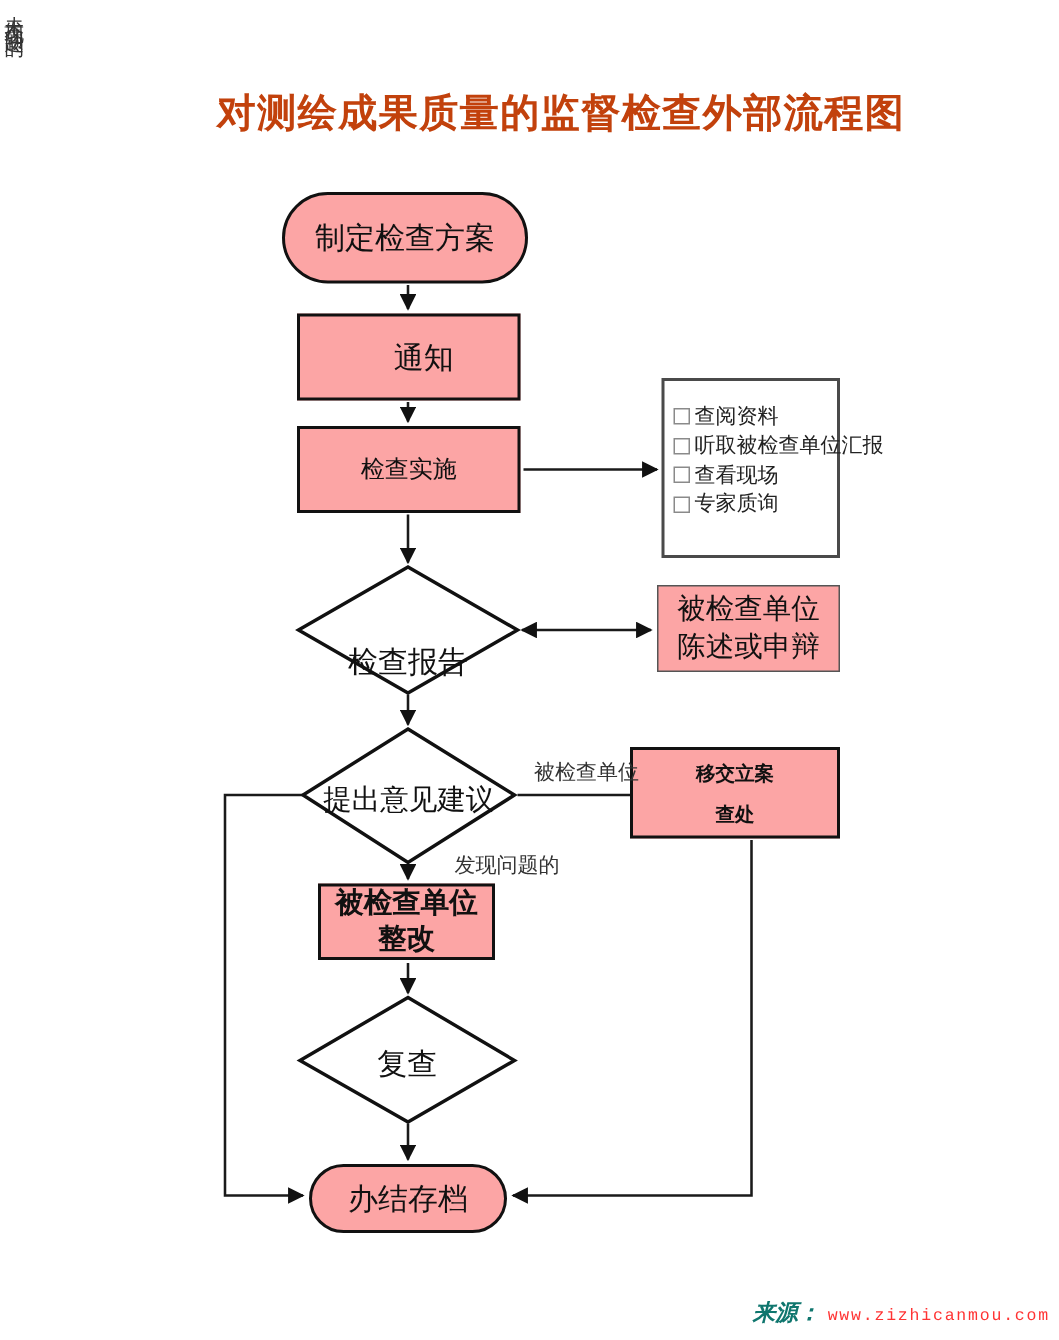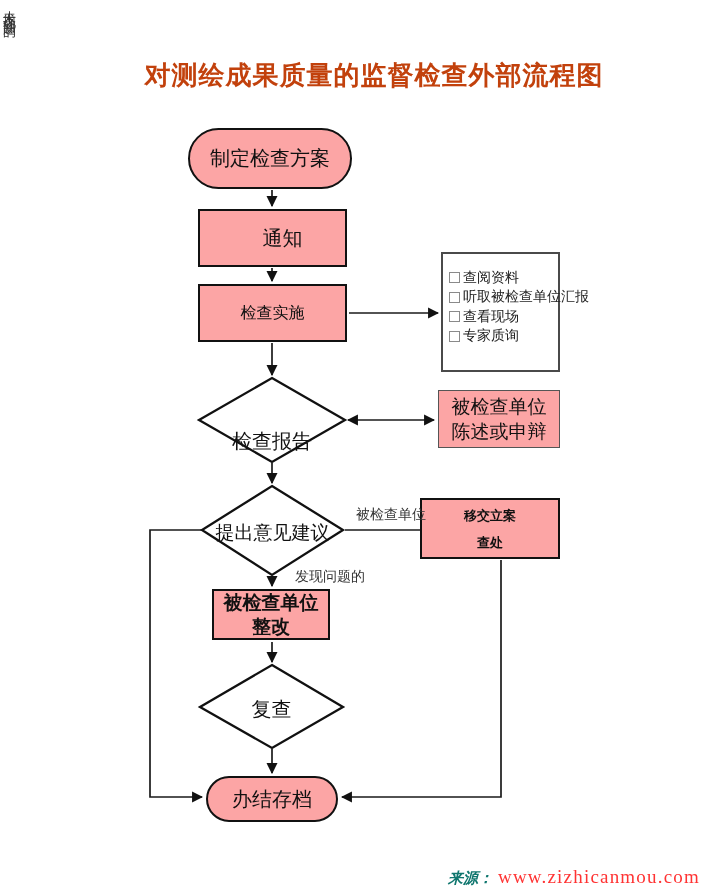--- a/index.html
+++ b/index.html
@@ -35,29 +35,29 @@
     border:2px solid #4a4a4a;box-sizing:border-box;background:#fff;
     padding:14px 3px 0 6px;
   }
   .check-row{display:flex;align-items:center;height:19.5px;font-size:14px;color:#222;white-space:nowrap;}
   .cbx{
     display:inline-block;width:11px;height:11px;border:1.5px solid #8a8a8a;
     box-sizing:border-box;margin-right:3px;flex:0 0 auto;background:#fff;
   }
   .edge-label{position:absolute;font-size:14px;color:#333;text-align:center;}
   .el-violation{left:344px;top:506px;width:94px;}
-  .el-problem{left:287px;top:568px;width:86px;text-align:center;}
+  .el-problem{left:287px;top:568px;width:86px;text-align:right;}
   .el-noproblem{
     left:113px;top:573px;height:104px;
     writing-mode:vertical-rl;text-orientation:upright;
     font-size:13px;letter-spacing:3px;color:#333;
   }
   .watermark{position:absolute;right:6px;top:866px;display:flex;align-items:baseline;gap:5px;}
   .wm-src{font-style:italic;font-size:15px;font-weight:bold;}
-  .wm-url{font-family:Liberation Serif, serif;font-size:19px;letter-spacing:1.2px;}
+  .wm-url{font-family:Liberation Mono, monospace;font-size:11px;letter-spacing:1.2px;}
 </style>
 </head>
 <body>
 
 <div class="canvas">
 
   <div class="page-title">对测绘成果质量的监督检查外部流程图</div>
 
   <svg class="wires" viewBox="0 0 706 893" xmlns="http://www.w3.org/2000/svg">
     <defs>

